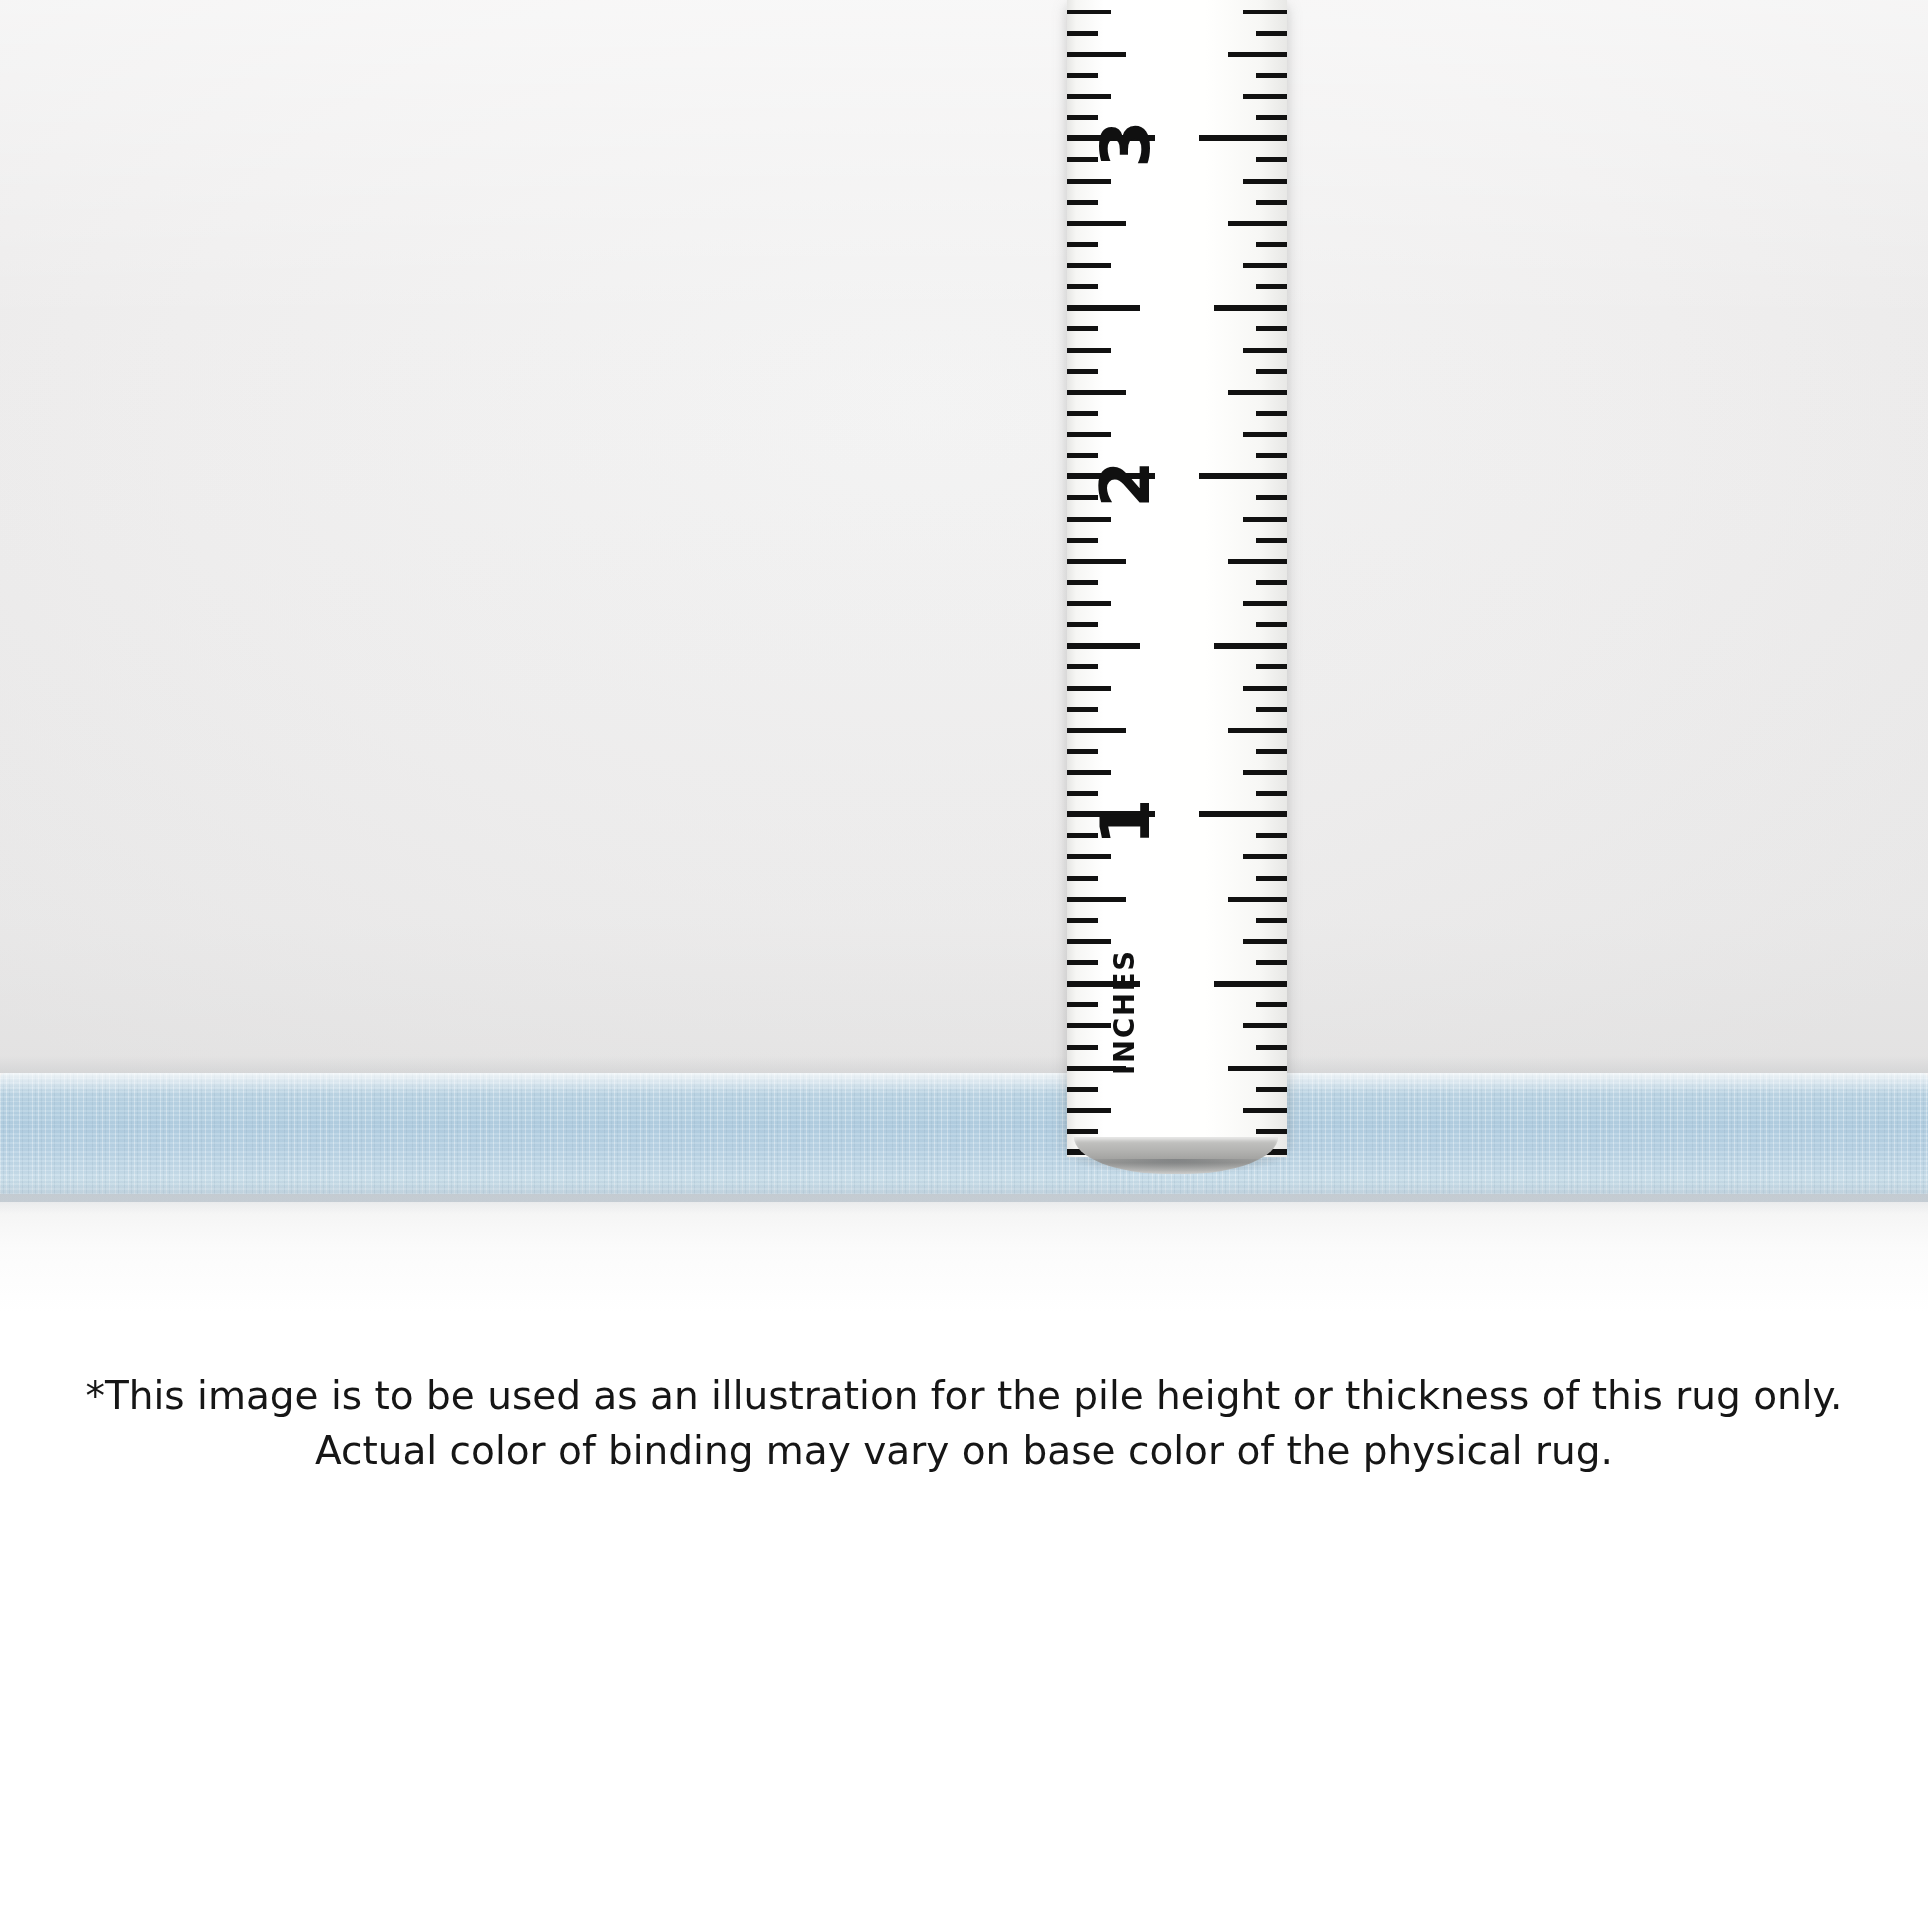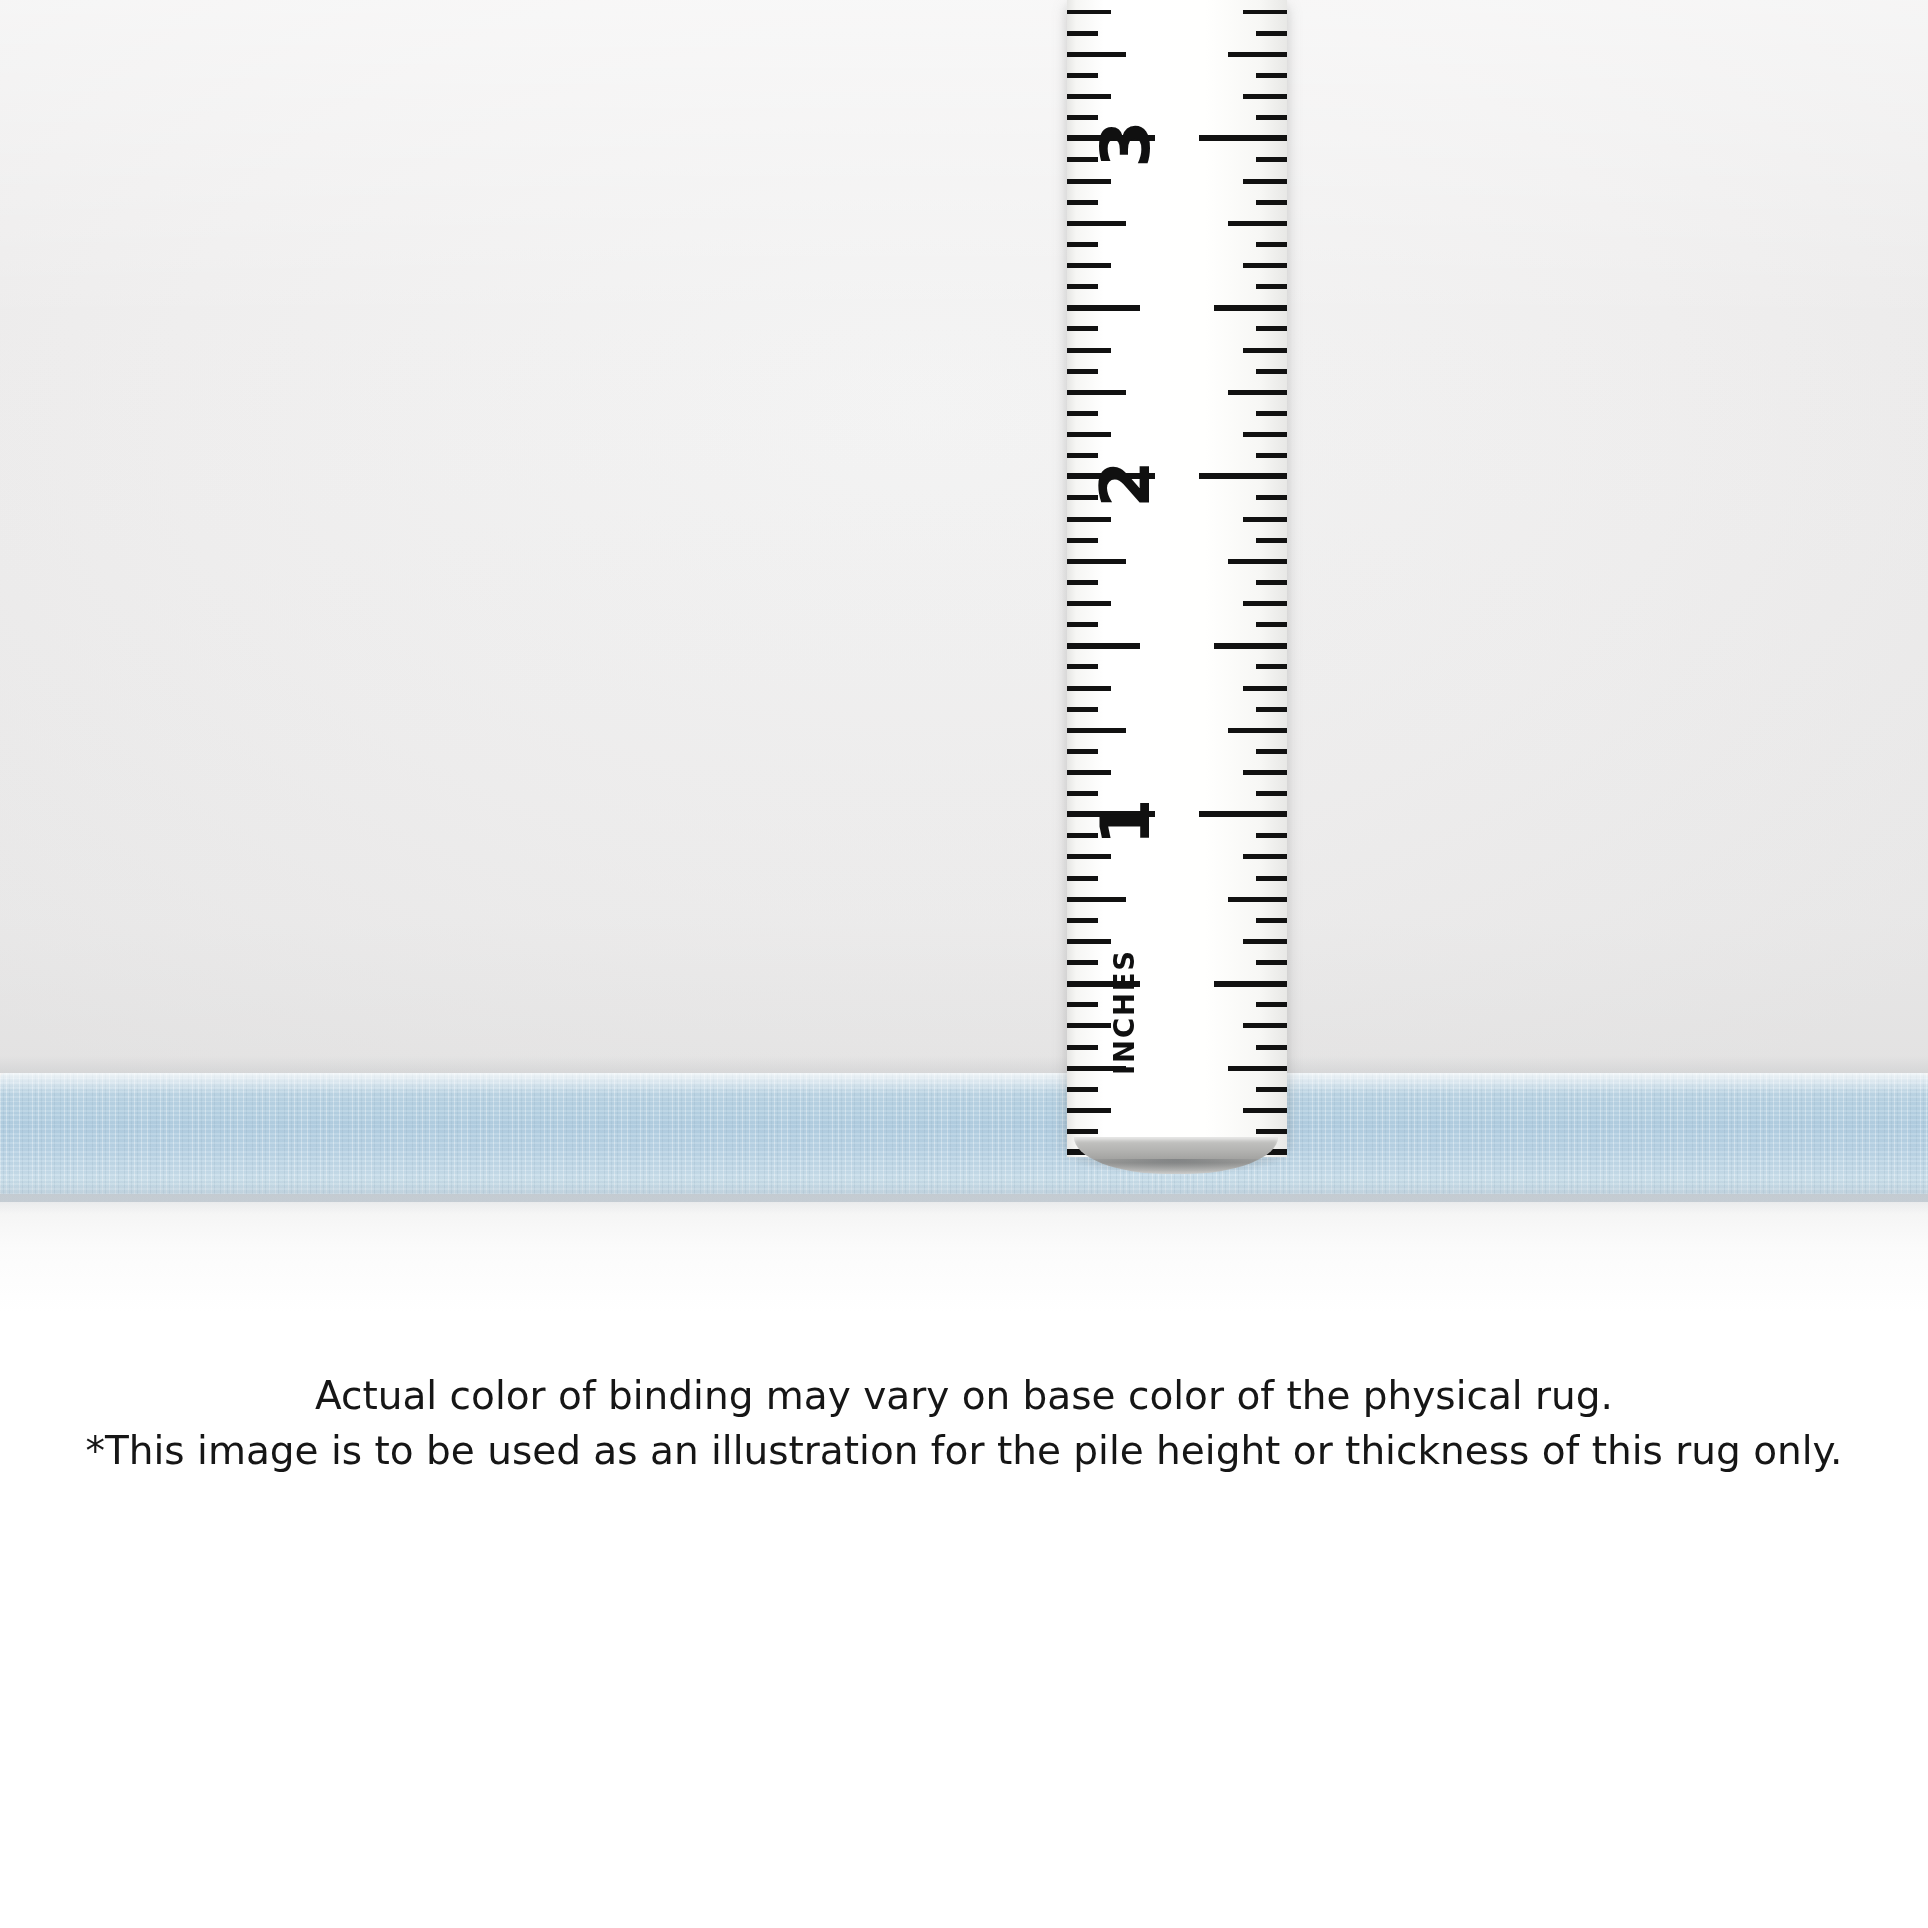--- a/index.html
+++ b/index.html
@@ -374,16 +374,16 @@
 
     <span class="unit-label" style="left:-26px; top:996px;">INCHES</span>
 
     <div class="tape-hook"></div>
     <div class="tape-hook-shadow"></div>
   </div>
 
 </div>
 
 <div id="caption">
+  <span class="line">*This image is to be used as an illustration for the pile height or thickness of this rug only.</span>
   <span class="line">Actual color of binding may vary on base color of the physical rug.</span>
-  <span class="line">*This image is to be used as an illustration for the pile height or thickness of this rug only.</span>
 </div>
 
 
 </body></html>

